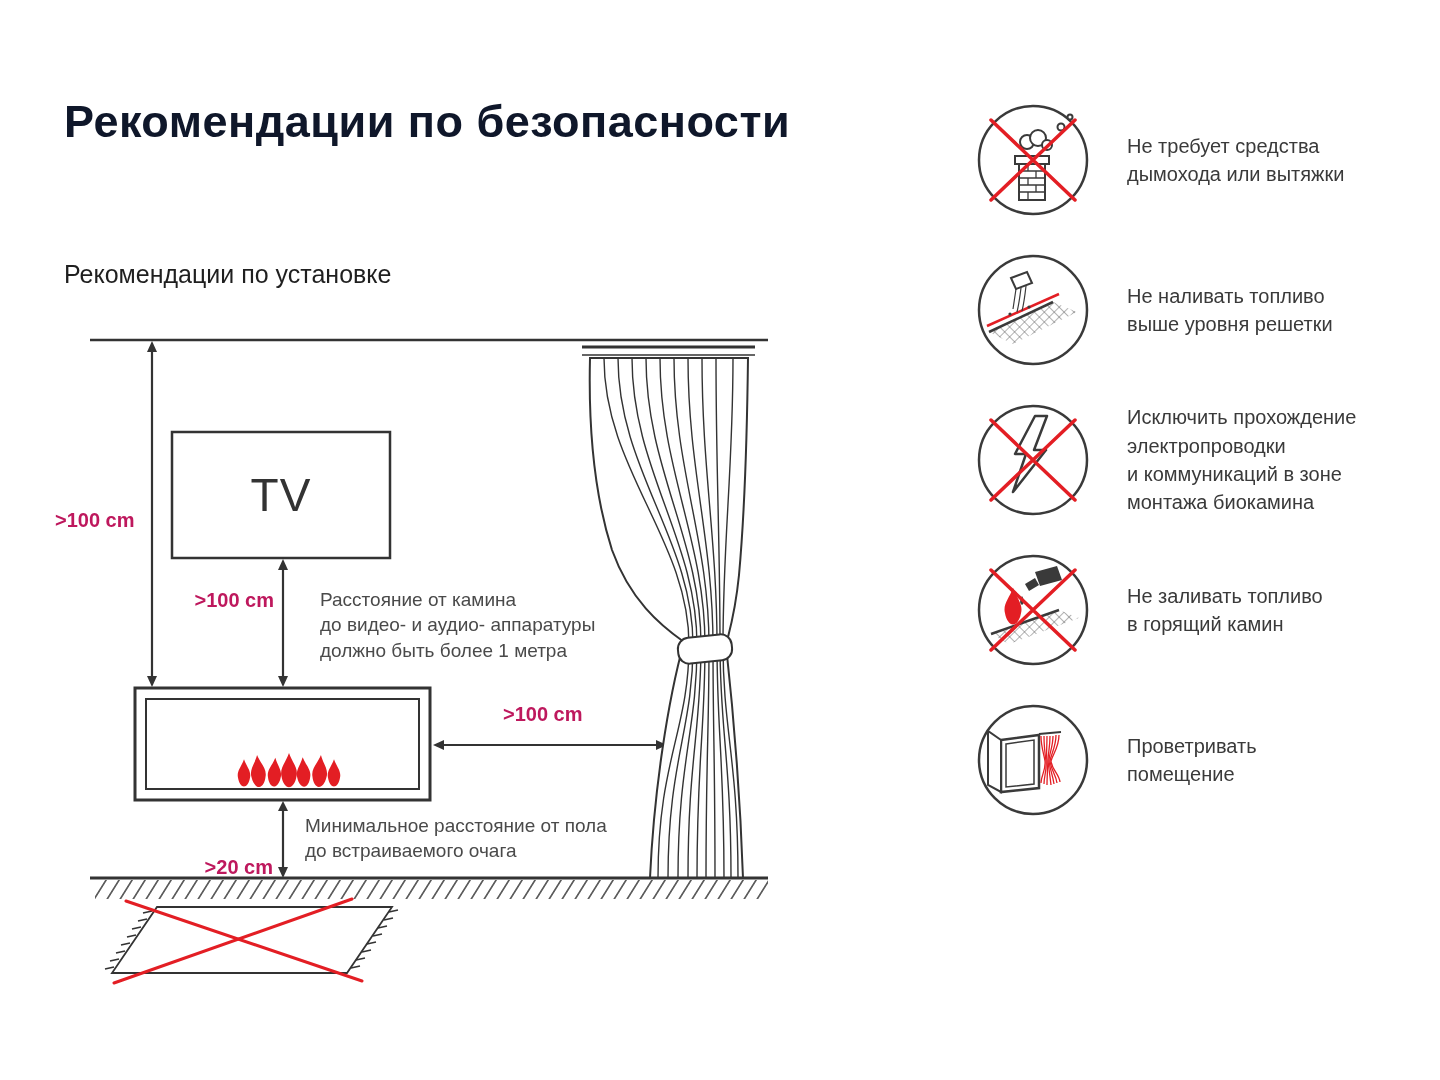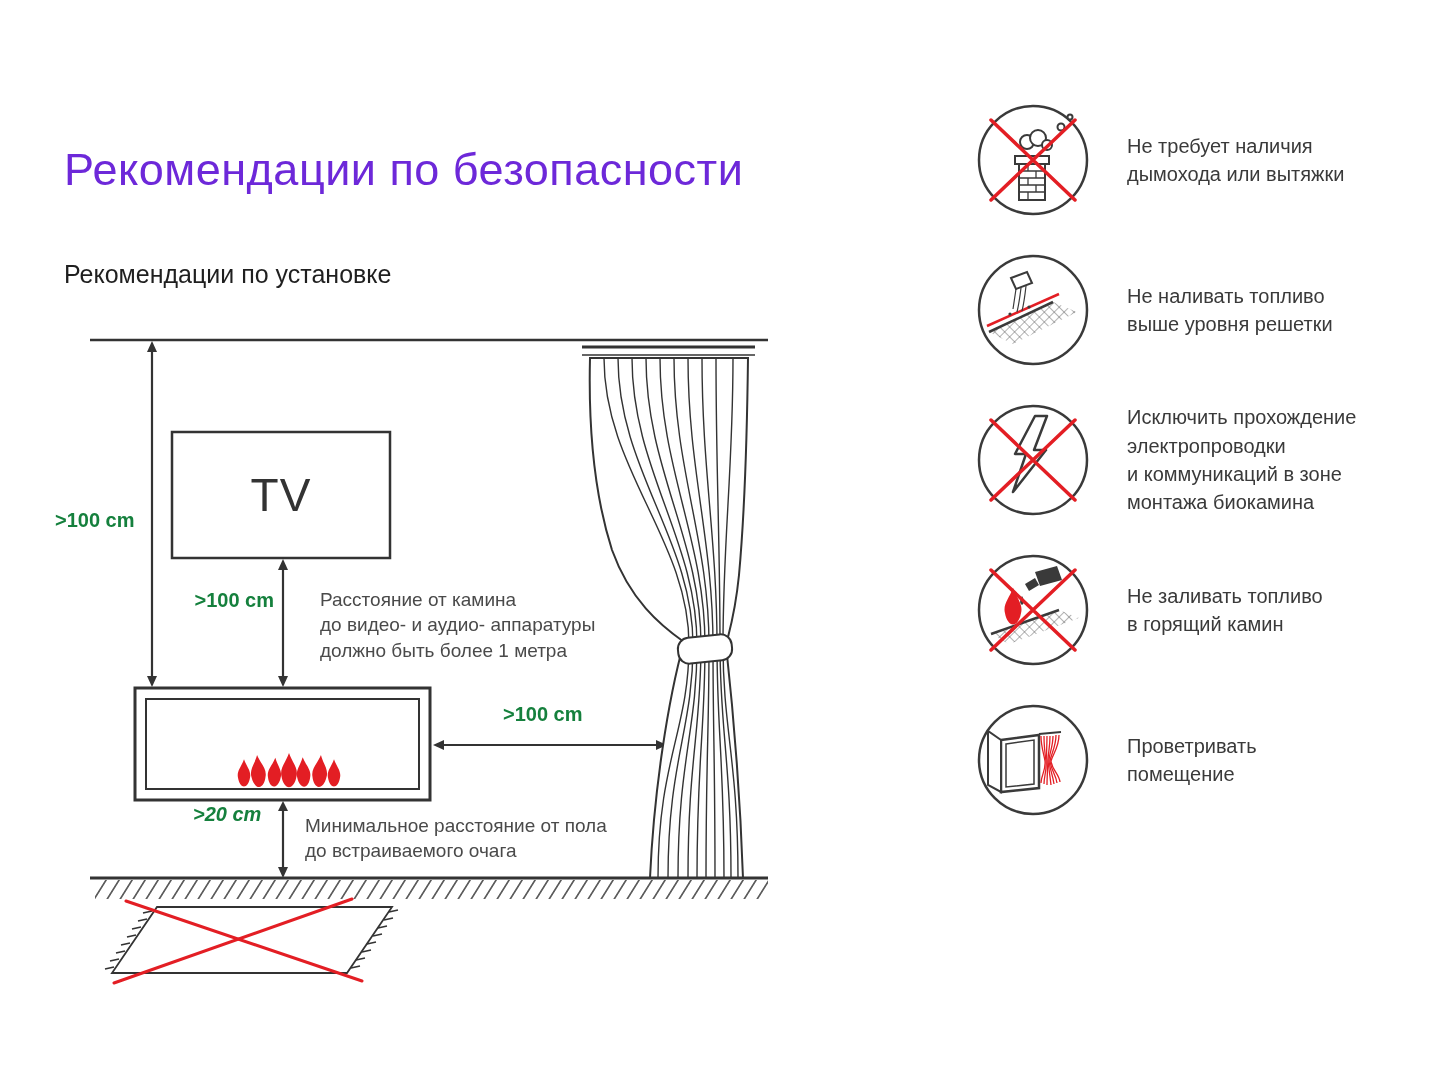--- a/index.html
+++ b/index.html
@@ -1,26 +1,26 @@
 <!DOCTYPE html>
 <html><head>
 <meta charset="utf-8">
 <style>
   html,body{margin:0;padding:0;background:#fff;}
   .canvas{position:relative;width:1440px;height:1080px;background:#ffffff;
           font-family:"Liberation Sans",sans-serif;overflow:hidden;}
   .abs{position:absolute;}
-  .page-title{left:64px;top:96px;font-size:45px;font-weight:400;color:#6d28d9;letter-spacing:.5px;margin-top:48px;}
+  .page-title{left:64px;top:96px;font-size:45px;font-weight:700;color:#0f172a;letter-spacing:.5px;}
   .section-subtitle{left:64px;top:260px;font-size:25px;font-weight:400;color:#1f1f1f;}
   .diagram-svg{left:0;top:0;}
-  .dim-label{font-size:20px;font-weight:700;color:#15803d;white-space:nowrap;}
+  .dim-label{font-size:20px;font-weight:700;color:#be185d;white-space:nowrap;}
   .lbl-ceiling{left:55px;top:509px;}
   .lbl-tv{left:188px;top:589px;width:86px;text-align:right;}
   .lbl-curtain{left:503px;top:703px;}
-  .lbl-floor{left:193px;top:803px;width:80px;font-style:italic;}
+  .lbl-floor{left:193px;top:856px;width:80px;text-align:right;}
   .note{font-size:19px;color:#4a4a4a;line-height:1.33;white-space:pre-line;}
   .note-tv{left:320px;top:587px;width:320px;}
   .note-floor{left:305px;top:813px;width:350px;}
   .tv-box{left:172px;top:432px;width:218px;height:126px;display:flex;align-items:center;
           justify-content:center;font-size:46px;font-weight:400;color:#333;letter-spacing:1px;}
   .safety-col{left:975px;top:85px;width:460px;}
   .safety-row{display:flex;align-items:center;height:150px;}
   .icon-wrap{width:116px;height:116px;flex:0 0 116px;margin-right:36px;}
   .safety-text{font-size:20px;color:#3a3a3a;line-height:1.42;white-space:pre-line;}
 </style>
@@ -157,21 +157,21 @@
           <circle cx="63" cy="36" r="8" fill="#fff" stroke="#3a3a3a" stroke-width="2"></circle>
           <circle cx="72" cy="43" r="5" fill="#fff" stroke="#3a3a3a" stroke-width="2"></circle>
           <circle cx="86" cy="25" r="3.5" fill="#fff" stroke="#3a3a3a" stroke-width="2"></circle>
           <circle cx="95" cy="15" r="2.5" fill="#fff" stroke="#3a3a3a" stroke-width="2"></circle>
           <rect x="40" y="54" width="34" height="8" fill="#fff" stroke="#3a3a3a" stroke-width="2"></rect>
           <rect x="44" y="62" width="26" height="36" fill="#fff" stroke="#3a3a3a" stroke-width="2"></rect>
           <path d="M44,69 H70 M44,76 H70 M44,83 H70 M44,90 H70 M53,62 V69 M61,69 V76 M53,76 V83 M61,83 V90 M53,90 V98" stroke="#3a3a3a" stroke-width="1.3" fill="none"></path>
           <path d="M16,18 L100,98 M100,18 L16,98" stroke="#e31e24" stroke-width="3.5" fill="none" stroke-linecap="round"></path>
         </svg>
       </div>
-      <div class="safety-text">Не требует наличия
+      <div class="safety-text">Не требует средства
 дымохода или вытяжки</div>
     </div>
 
 
     <div class="safety-row">
       <div class="icon-wrap">
         <svg width="116" height="116" viewBox="0 0 116 116">
           <defs>
             <pattern id="mesh3" width="7" height="7" patternUnits="userSpaceOnUse" patternTransform="rotate(45)">
               <path d="M0,0 H7 M0,0 V7" stroke="#555" stroke-width="0.9" fill="none"></path>

